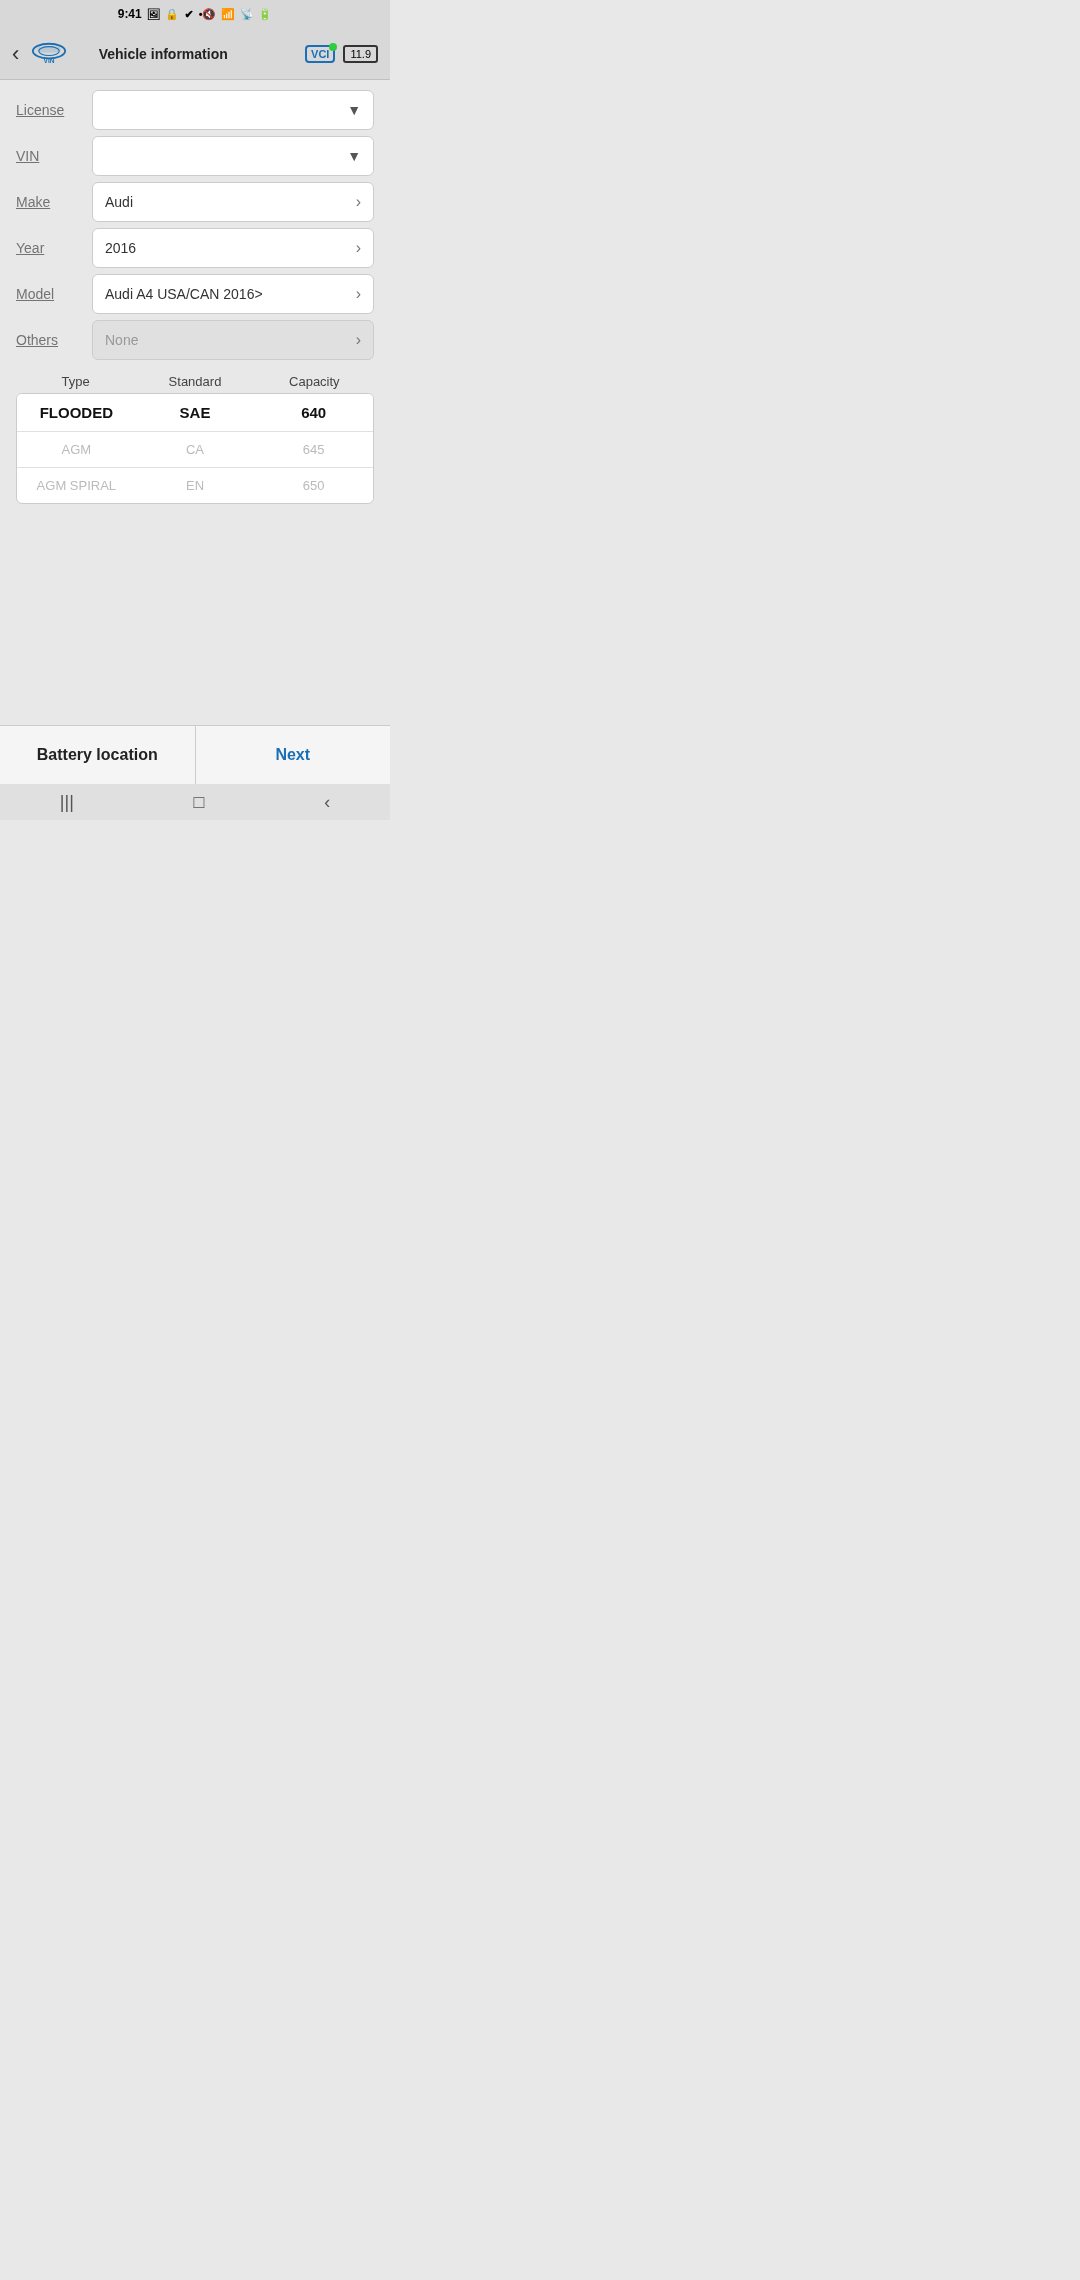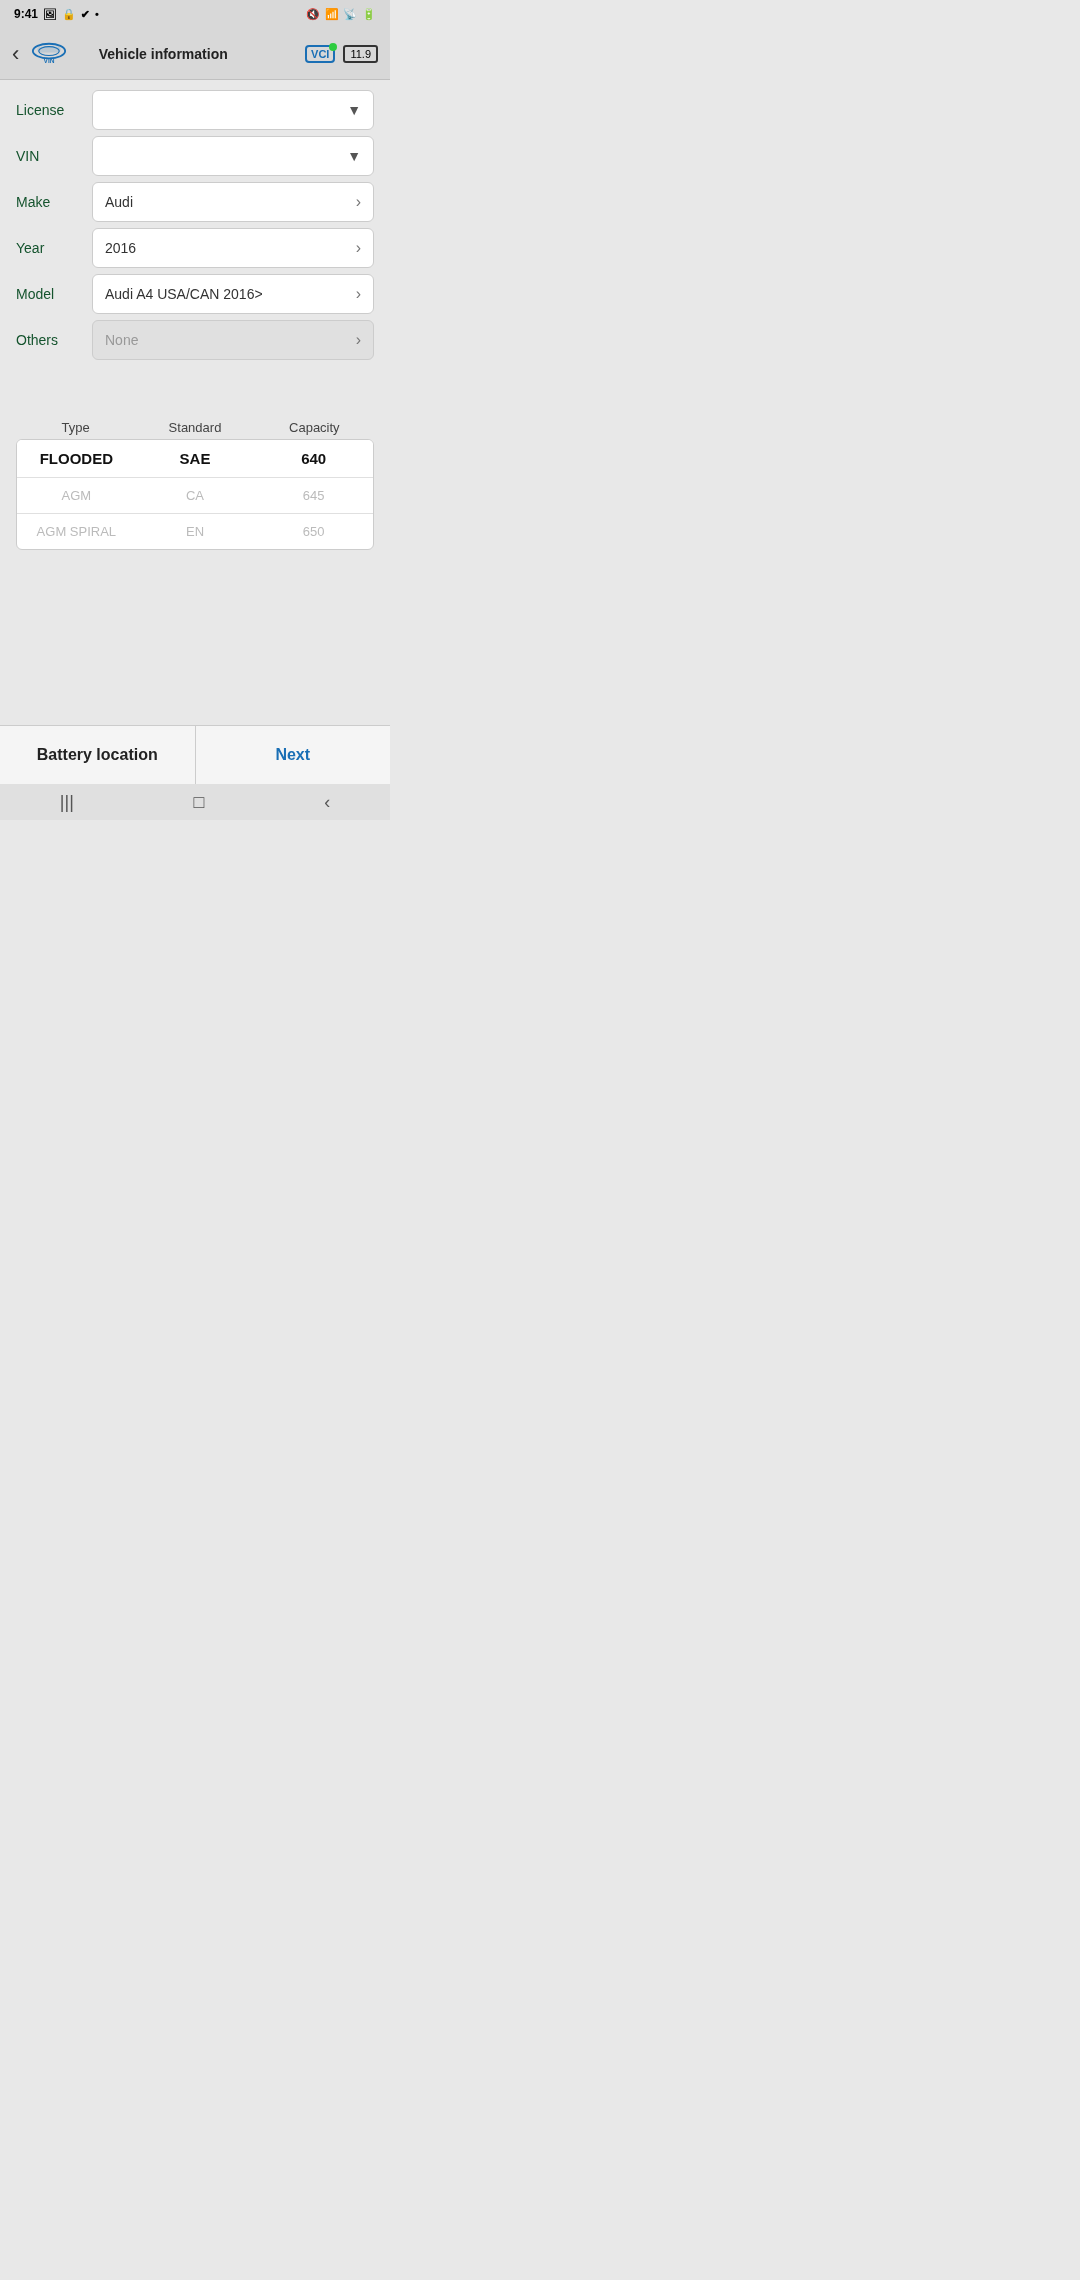--- a/index.html
+++ b/index.html
@@ -13,21 +13,21 @@
       overflow: hidden;
       position: relative;
     }
 
     
     .status-bar {
       background: #d8d8d8;
       height: 28px;
       display: flex;
       align-items: center;
-      justify-content: space-between;
+      justify-content: center;
       padding: 12px 14px;
       font-size: 11px;
       font-weight: 600;
     }
     .status-left {
       display: flex;
       align-items: center;
       gap: 5px;
     }
     .status-right {
@@ -103,22 +103,23 @@
 
     
     .form-row {
       display: flex;
       align-items: center;
       gap: 8px;
     }
     .form-label {
       width: 68px;
       font-size: 14px;
-      color: #14532d;
+      color: #737373;
       flex-shrink: 0;
+      text-decoration: underline;
     }
     .form-control {
       flex: 1;
       background: #fff;
       border: 1px solid #ccc;
       border-radius: 6px;
       height: 40px;
       display: flex;
       align-items: center;
       padding: 0 12px;
@@ -148,21 +149,20 @@
       color: #999;
     }
 
     
     .table-section {
       margin-top: 4px;
     }
     .table-header {
       display: flex;
       padding: 4px 0;
-      margin-top: 46px;
     }
     .table-header-cell {
       flex: 1;
       text-align: center;
       font-size: 13px;
       color: #444;
     }
     .table-container {
       background: #fff;
       border: 1px solid #ccc;

